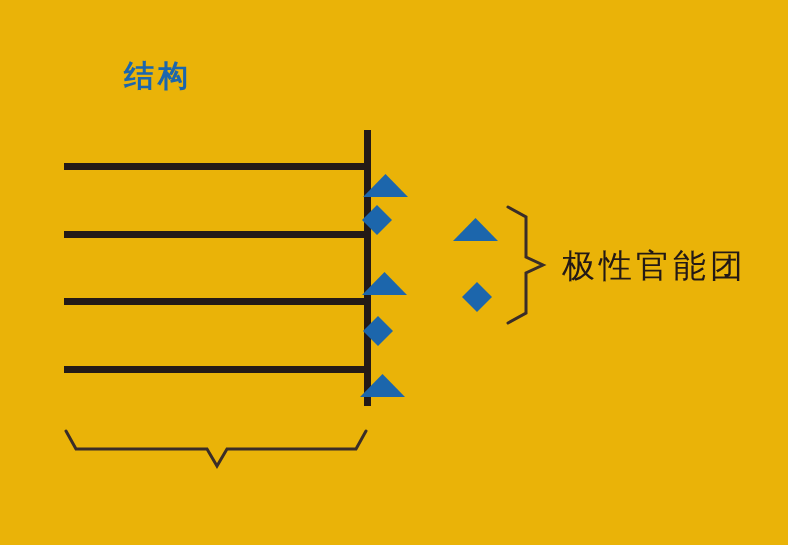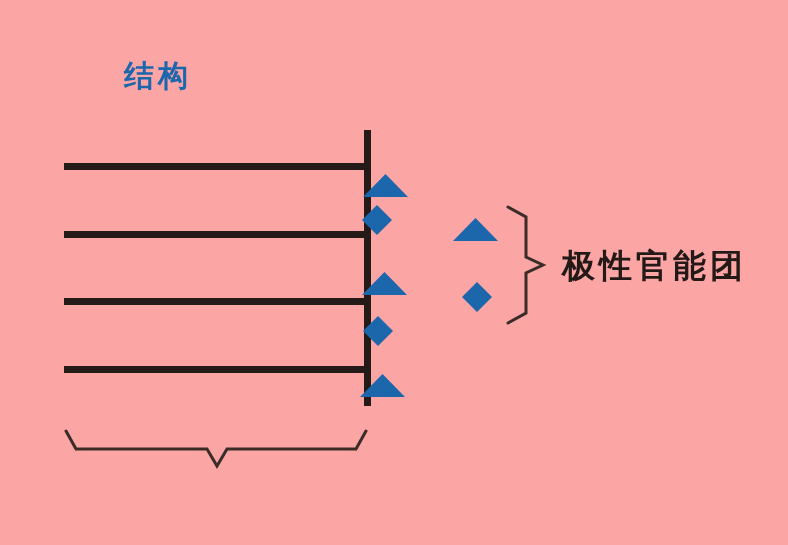--- a/index.html
+++ b/index.html
@@ -5,21 +5,21 @@
   html, body {
     margin: 0;
     padding: 0;
     background: #e9e9ea;
     font-family: "Liberation Sans", "DejaVu Sans", sans-serif;
   }
   .canvas {
     position: relative;
     width: 788px;
     height: 545px;
-    background: #fca5a5;
+    background: #eab308;
     overflow: hidden;
   }
   .title {
     position: absolute;
     left: 124px;
     top: 56px;
     font-size: 30px;
     font-weight: bold;
     letter-spacing: 4px;
     color: #1b66ad;
@@ -62,21 +62,21 @@
   }
   .overlay polyline {
     fill: none;
     stroke: #3a2d28;
     stroke-width: 3;
     stroke-linecap: round;
     stroke-linejoin: miter;
   }
   .label {
     position: absolute;
-    font-weight: bold;
+    font-weight: normal;
     color: #231916;
     white-space: nowrap;
   }
   .label-polar {
     left: 562px;
     top: 244px;
     font-size: 33px;
     letter-spacing: 4px;
   }
   .label-nonpolar {

